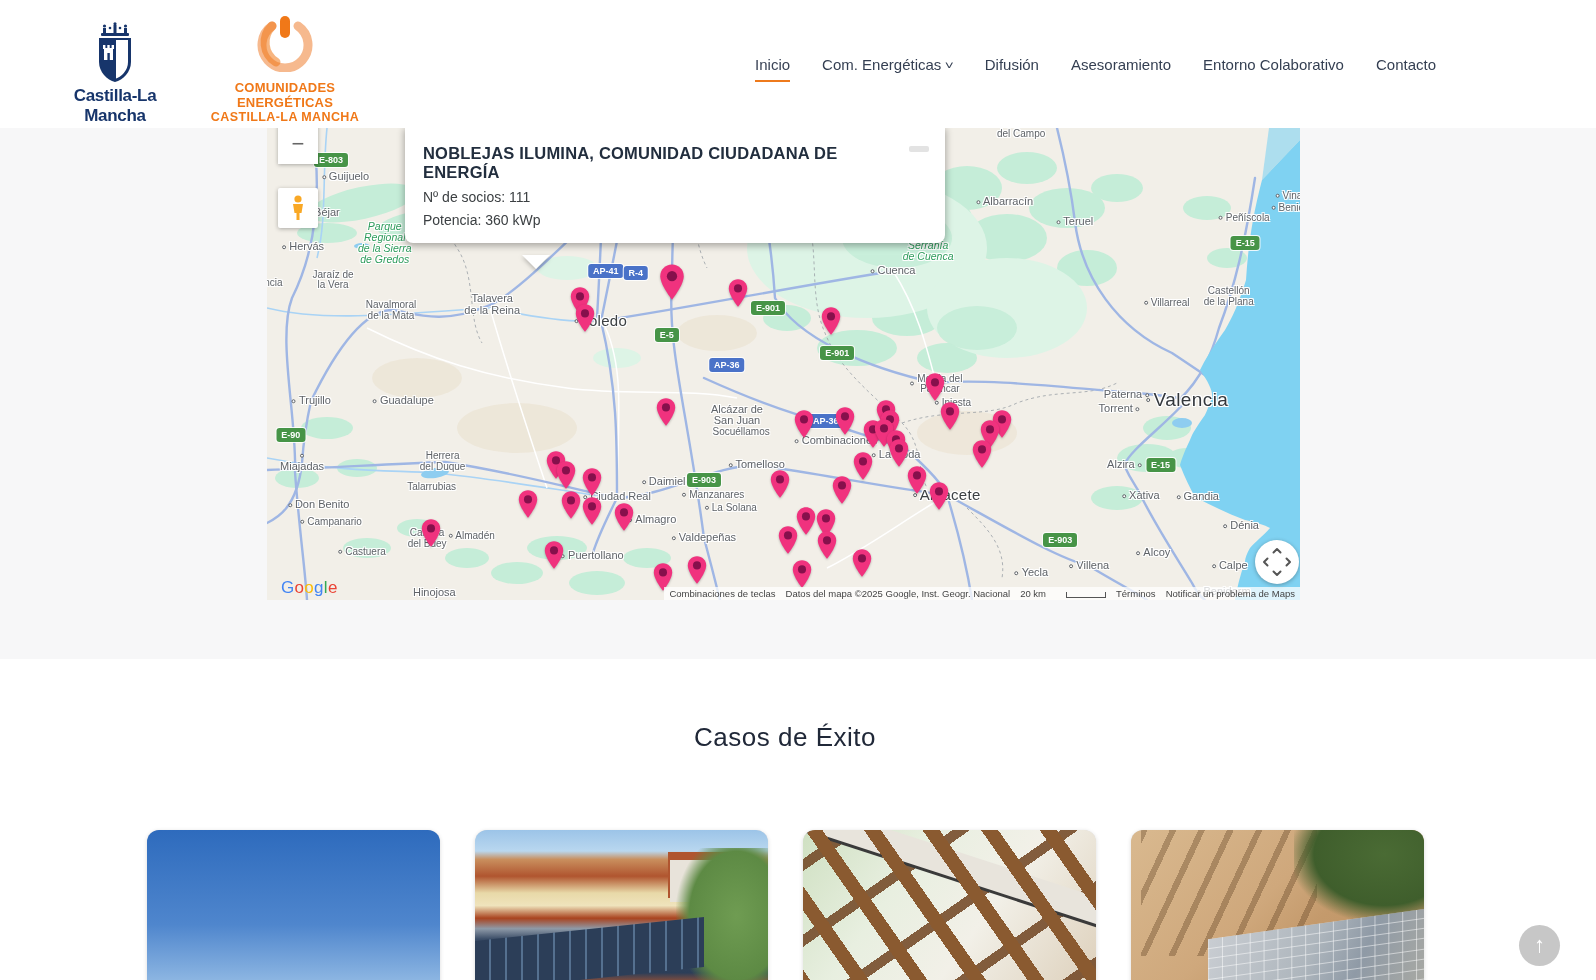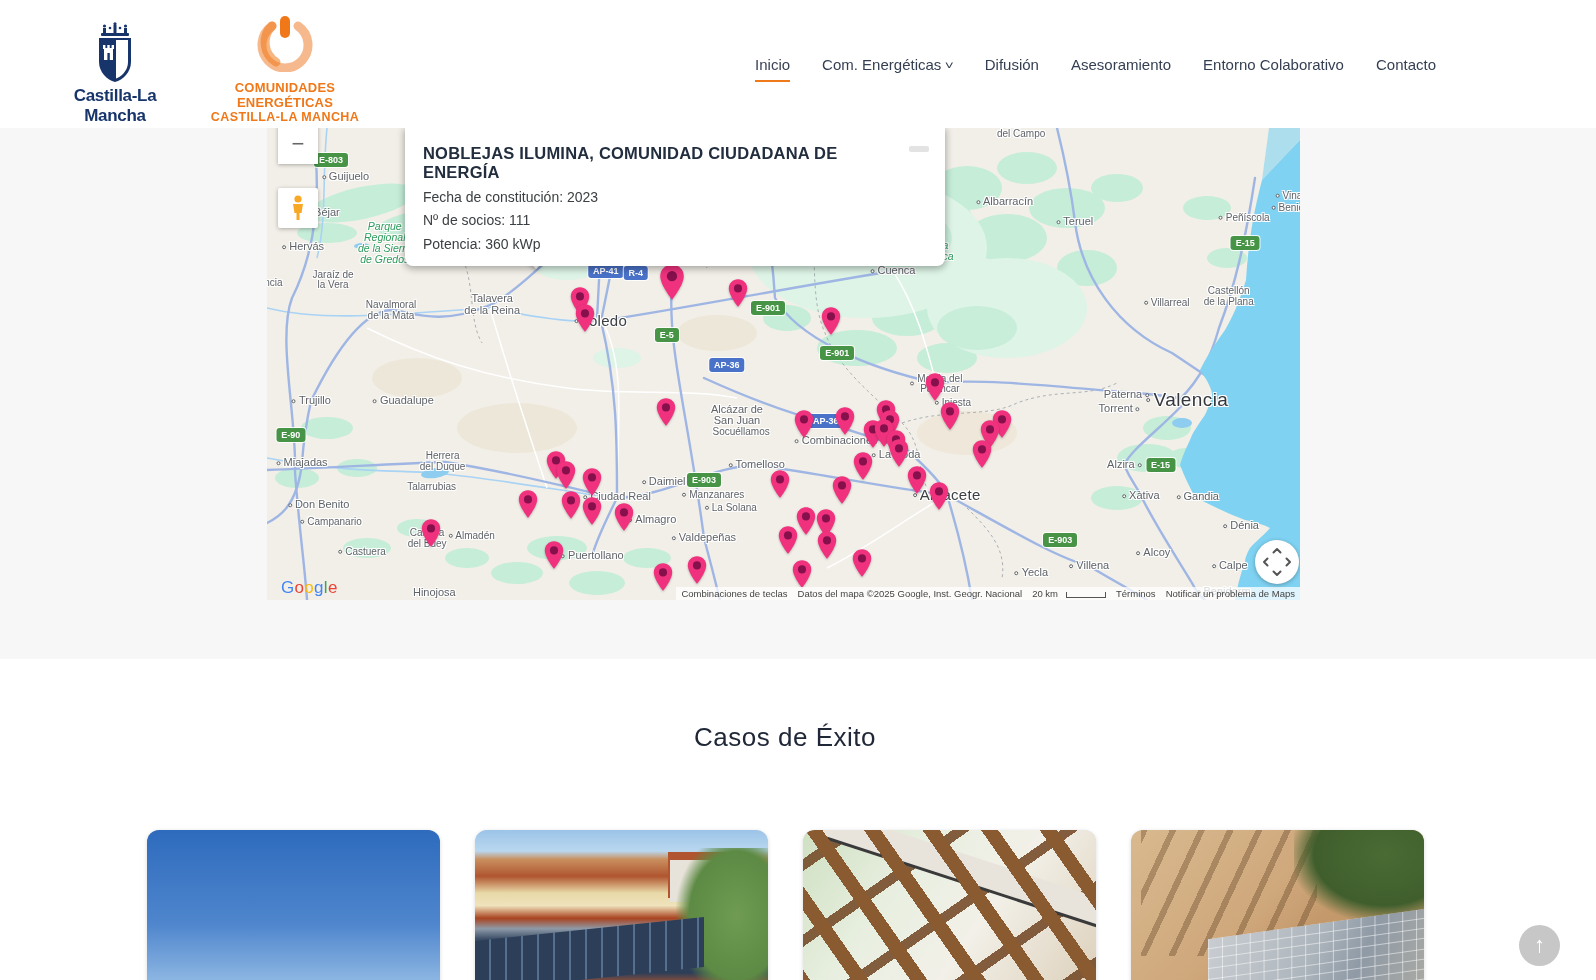--- a/index.html
+++ b/index.html
@@ -65,21 +65,21 @@
   .iw-tail { position:absolute; left:255px; top:127px; width:0; height:0; z-index:9;
     border-left:14px solid transparent; border-right:14px solid transparent; border-top:14px solid #fff;
     filter:drop-shadow(0 2px 2px rgba(0,0,0,.25)); }
 
   
   .glogo { position:absolute; left:14px; top:450px; z-index:7; font-size:17px; font-weight:500; letter-spacing:0.3px; cursor:pointer; }
   .attrib { position:absolute; right:0; bottom:0; height:13px; display:flex; align-items:center; gap:0; z-index:7;
     font-size:9.5px; color:#444; }
   .attrib > div { background:rgba(255,255,255,.75); padding:1px 5px; white-space:nowrap; }
   .attrib .link { cursor:pointer; }
-  .scalebox { display:flex; align-items:flex-end; gap:8px; }
+  .scalebox { display:flex; align-items:flex-end; gap:20px; }
   .scalebar { width:40px; height:6px; border:1px solid #555; border-top:none; margin-bottom:1px; }
 
   
   .success-title { position:absolute; left:0; top:722px; width:1570px; text-align:center;
     font-size:26px; font-weight:500; color:#202838; letter-spacing:0.5px; }
   .cards { position:absolute; left:147px; top:830px; width:1275px; display:flex; gap:35px; }
   .card { width:293px; height:210px; border-radius:12px; overflow:hidden; background:#ddd;
     box-shadow:0 1px 4px rgba(0,0,0,.15); position:relative; cursor:pointer; flex:0 0 auto; }
   .card .ph { position:absolute; inset:0; }
 
@@ -300,21 +300,21 @@
         <div class="map-label s" style="left: 6.4%; top: 32.2%;"><span>Jaraíz de
 la Vera</span></div>
         <div class="map-label s" style="left: -0.6%; top: 32.8%;"><span>Plasencia</span></div>
         <div class="map-label s" style="left: 12%; top: 38.6%;"><span>Navalmoral
 de la Mata</span></div>
         <div class="map-label " style="left: 21.8%; top: 37.5%;"><span>Talavera
 de la Reina</span></div>
         <div class="map-label l" style="left: 32.3%; top: 40.9%;"><span class="dot"></span><span>Toledo</span></div>
         <div class="map-label " style="left: 4.3%; top: 57.8%;"><span class="dot"></span><span>Trujillo</span></div>
         <div class="map-label " style="left: 13.2%; top: 57.8%;"><span class="dot"></span><span>Guadalupe</span></div>
-        <div class="map-label " style="left: 3.4%; top: 71%;"><span class="dot"></span><span>Miajadas</span></div>
+        <div class="map-label " style="left: 3.4%; top: 71%; flex-direction: column;"><span class="dot"></span><span>Miajadas</span></div>
         <div class="map-label s" style="left: 17%; top: 70.6%;"><span>Herrera
 del Duque</span></div>
         <div class="map-label s" style="left: 14%; top: 76.1%; margin-left: 20px;"><span>Talarrubias</span></div>
         <div class="map-label " style="left: 5%; top: 79.9%;"><span class="dot"></span><span>Don Benito</span></div>
         <div class="map-label s" style="left: 6.2%; top: 83.5%;"><span class="dot"></span><span>Campanario</span></div>
         <div class="map-label s" style="left: 9.2%; top: 89.8%;"><span class="dot"></span><span>Castuera</span></div>
         <div class="map-label s" style="left: 15.5%; top: 86.9%;"><span>Cabeza
 del Buey</span></div>
         <div class="map-label s" style="left: 19.8%; top: 86.4%;"><span class="dot"></span><span>Almadén</span></div>
         <div class="map-label " style="left: 31.5%; top: 90.7%;"><span class="dot"></span><span>Puertollano</span></div>
@@ -638,21 +638,20 @@
           <path d="M18.5 31.5 L22 35 L25.5 31.5"></path>
           <path d="M12.5 18.5 L9 22 L12.5 25.5"></path>
           <path d="M31.5 18.5 L35 22 L31.5 25.5"></path>
         </g>
       </svg>
     </div>
 
     <div class="iw">
       <div class="iw-title">NOBLEJAS ILUMINA, COMUNIDAD CIUDADANA DE ENERGÍA</div>
       <div class="iw-close"></div>
-      <div class="iw-line">Fecha de constitución: 2023</div>
       <div class="iw-line">Nº de socios: 111</div>
       <div class="iw-line">Potencia: 360 kWp</div>
     </div>
     <div class="iw-tail"></div>
 
     <div class="glogo"><span style="color: rgb(66, 133, 244);">G</span><span style="color: rgb(234, 67, 53);">o</span><span style="color: rgb(251, 188, 5);">o</span><span style="color: rgb(66, 133, 244);">g</span><span style="color: rgb(52, 168, 83);">l</span><span style="color: rgb(234, 67, 53);">e</span></div>
 
     <div class="attrib">
       <div class="link">Combinaciones de teclas</div>
       <div>Datos del mapa ©2025 Google, Inst. Geogr. Nacional</div>

